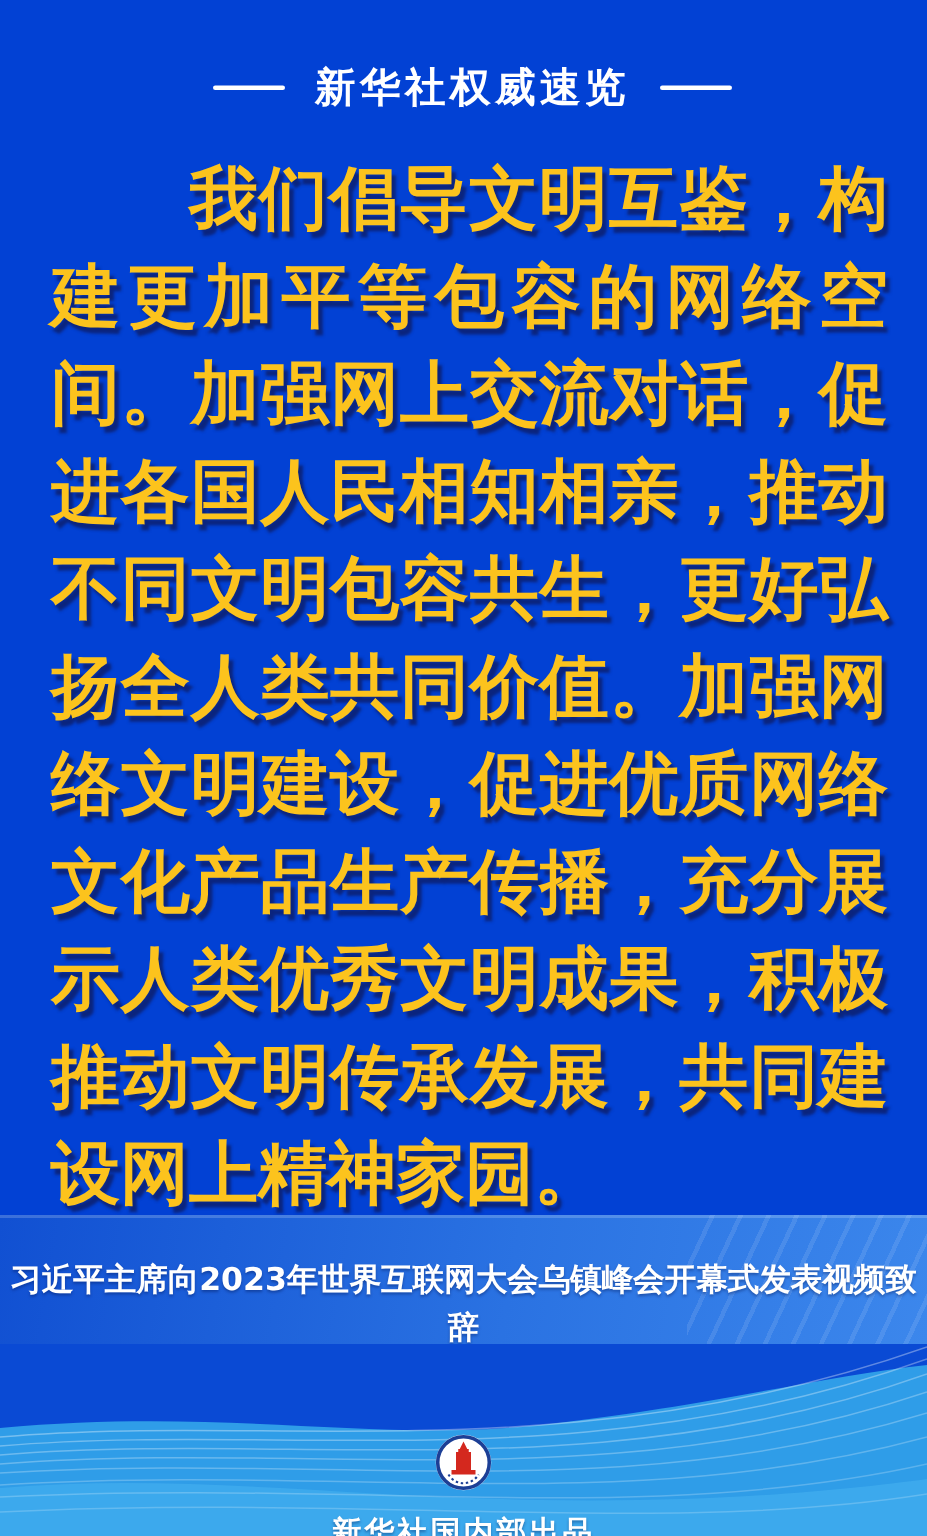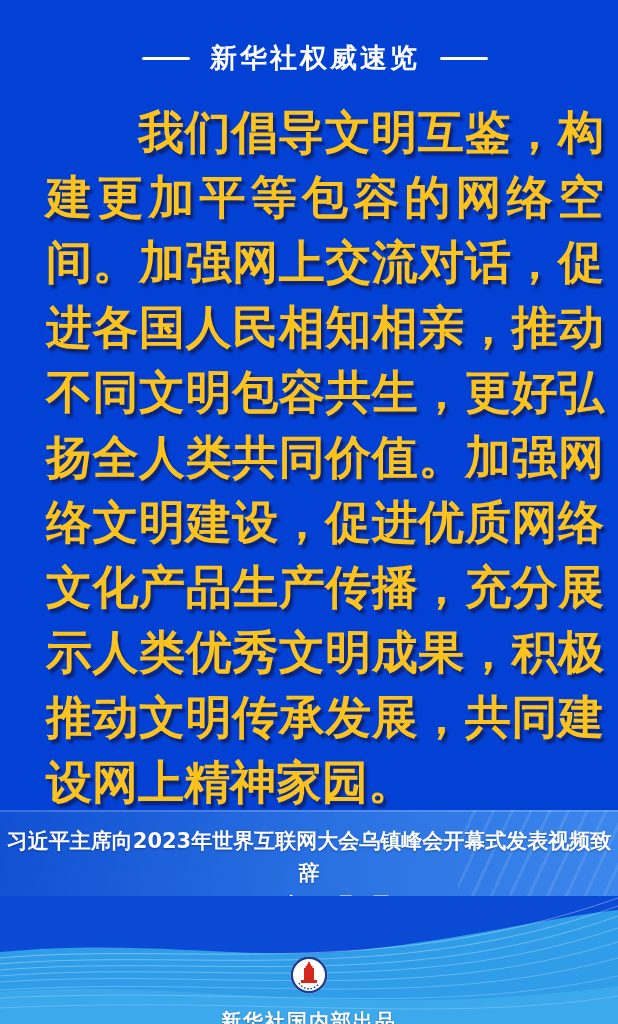--- a/index.html
+++ b/index.html
@@ -18,21 +18,21 @@
     display:flex; align-items:center; justify-content:center; gap:20px;padding-left:12px;
   }
   .header-dash { width:48px; height:3px; background:#ffffff; border-radius:2px; }
   .header-title {
     color:#ffffff; font-size:27px; font-weight:bold; letter-spacing:3px;
     white-space:nowrap;
   }
 
   
   .quote {
-    position:absolute; top:100px; left:46px; width:558px;
+    position:absolute; top:100px; left:34px; width:558px;
     color:#fcc31d;
     font-family:Liberation Serif, serif;
     font-weight:bold;
     font-size:46px; line-height:65px;
     text-align:justify;
     text-indent:2em;
     text-shadow:3px 4px 2px rgba(13,32,110,0.85);
     margin:0;
   }
 
@@ -45,21 +45,21 @@
   .band-streaks {
     position:absolute; top:0; right:0; bottom:0; width:160px;
     background:repeating-linear-gradient(115deg,
       rgba(255,255,255,0) 0 14px,
       rgba(255,255,255,0.10) 14px 17px);
     pointer-events:none;
   }
   .band-text {
     position:relative;
     text-align:center; color:#ffffff; font-weight:bold;
-    font-size:21px; line-height:32px; padding-top:15px;
+    font-size:21px; line-height:32px; padding-top:27px;
     text-shadow:0 1px 2px rgba(0,20,80,0.4);
   }
 
   
   .footer {
     position:absolute; top:896px; left:0; width:618px; height:128px;
     background:#0a4ad4; overflow:hidden;
   }
   .footer-art { position:absolute; top:0; left:0; }
   .footer-content {

